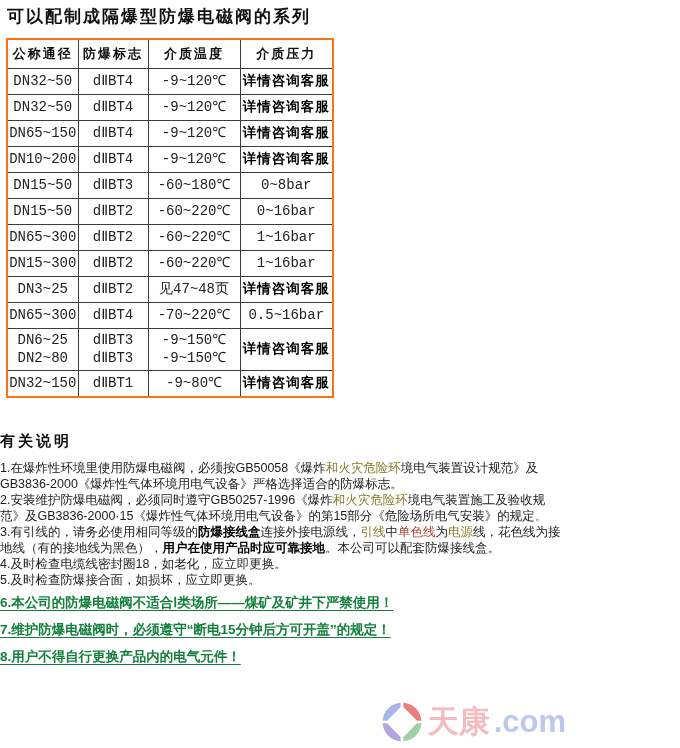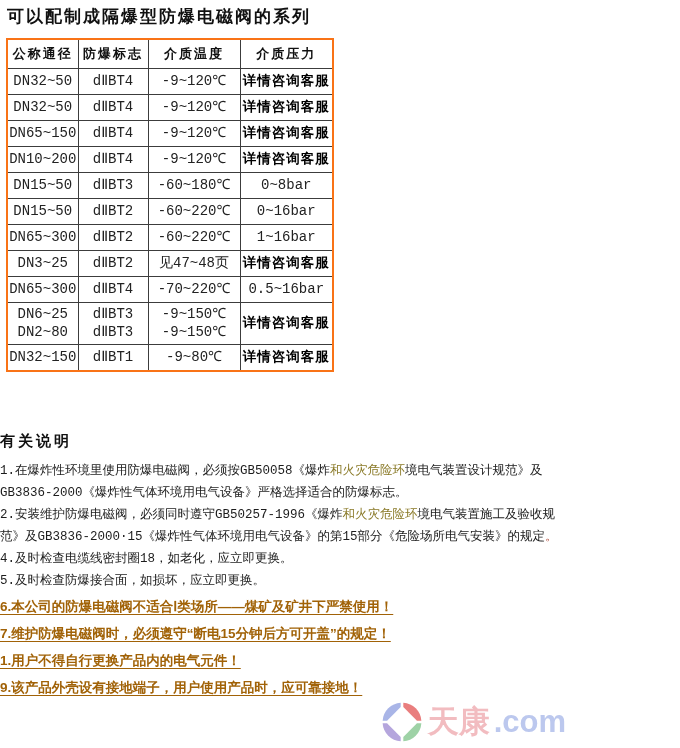--- a/index.html
+++ b/index.html
@@ -32,28 +32,28 @@
   }
   table.spec td.contact {
     font-family:"Liberation Sans", sans-serif;
     font-size:13.5px; font-weight:bold; letter-spacing:1px; color:#000;text-align:center;
   }
   .notes-wrap { position:absolute; top:432px; left:0; right:4px; }
   .notes-heading {
     font-size:15px; font-weight:bold; letter-spacing:3px; color:#111; margin-bottom:9px;
   }
   .note {
-    font-family:Liberation Mono, monospace;
-    font-size:12.5px; line-height:22px; color:#1c1c1c;
+    font-family:Liberation Sans, sans-serif;
+    font-size:12.5px; line-height:16px; color:#1c1c1c;
   }
   .note.strong {
     font-family:"Liberation Sans", sans-serif;
     font-size:13.5px; line-height:24px; font-weight:bold;
     text-decoration:underline; text-underline-offset:3px;
-    margin-top:3px; color:#a16207;
+    margin-top:3px; color:#15803d;
   }
   .seg-olive { color:#8a7a28; }
   .seg-red { color:#b04332; }
   .seg-bold { font-weight:bold; color:#000; }
   .watermark {
     position:absolute; right:2px; bottom:4px;
     display:flex; align-items:flex-end; gap:4px;
   }
   .wm-logo { width:44px; height:44px; }
   .wm-text { font-size:31px; font-weight:bold; letter-spacing:0px; line-height:44px; }
@@ -117,20 +117,26 @@
           <td>-60~220℃</td>
           <td>0~16bar</td>
         </tr>
         <tr>
           <td>DN65~300</td>
           <td>dⅡBT2</td>
           <td>-60~220℃</td>
           <td>1~16bar</td>
         </tr>
         <tr>
+          <td>DN15~300</td>
+          <td>dⅡBT2</td>
+          <td>-60~220℃</td>
+          <td>1~16bar</td>
+        </tr>
+        <tr>
           <td>DN3~25</td>
           <td>dⅡBT2</td>
           <td>见47~48页</td>
           <td class="contact">详情咨询客服</td>
         </tr>
         <tr>
           <td>DN65~300</td>
           <td>dⅡBT4</td>
           <td>-70~220℃</td>
           <td>0.5~16bar</td>
@@ -151,26 +157,26 @@
           <td class="contact">详情咨询客服</td>
         </tr>
       </tbody>
   </table>
 
   <div class="notes-wrap">
     <div class="notes-heading">有关说明</div>
     <div id="notes-list">
         <p class="note"><span>1.在爆炸性环境里使用防爆电磁阀，必须按GB50058《爆炸</span><span class="seg-olive">和火灾危险环</span><span>境电气装置设计规范》及GB3836-2000《爆炸性气体环境用电气设备》严格选择适合的防爆标志。</span></p>
         <p class="note"><span>2.安装维护防爆电磁阀，必须同时遵守GB50257-1996《爆炸</span><span class="seg-olive">和火灾危险环</span><span>境电气装置施工及验收规范》及GB3836-2000·15《爆炸性气体环境用电气设备》的第15部分《危险场所电气安装》的规定</span><span class="seg-red">。</span></p>
+        <p class="note"><span>3.有引线的，请务必使用相同等级的</span><span class="seg-bold">防爆接线盒</span><span>连接外接电源线，</span><span class="seg-olive">引线</span><span>中</span><span class="seg-red">单色线</span><span>为</span><span class="seg-olive">电源</span><span>线，花色线为接地线（有的接地线为黑色），</span><span class="seg-bold">用户在使用产品时应可靠接地</span><span>。本公司可以配套防爆接线盒。</span></p>
         <p class="note"><span>4.及时检查电缆线密封圈18，如老化，应立即更换。</span></p>
         <p class="note"><span>5.及时检查防爆接合面，如损坏，应立即更换。</span></p>
         <p class="note strong"><span>6.本公司的防爆电磁阀不适合Ⅰ类场所——煤矿及矿井下严禁使用！</span></p>
         <p class="note strong"><span>7.维护防爆电磁阀时，必须遵守“断电15分钟后方可开盖”的规定！</span></p>
-        <p class="note strong"><span>1.用户不得自行更换产品内的电气元件！</span></p>
-        <p class="note strong"><span>9.该产品外壳设有接地端子，用户使用产品时，应可靠接地！</span></p>
+        <p class="note strong"><span>8.用户不得自行更换产品内的电气元件！</span></p>
       </div>
   </div>
 
   <div class="watermark">
     <svg class="wm-logo" viewBox="0 0 100 100">
       <path id="petal-tl" d="M 47 6 A 44 44 0 0 0 6 47 L 16 47 L 47 16 Z" fill="#a9b5e7"></path>
       <path id="petal-tr" d="M 53 6 A 44 44 0 0 1 94 47 L 84 47 L 53 16 Z" fill="#e97e7e"></path>
       <path id="petal-bl" d="M 6 53 A 44 44 0 0 0 47 94 L 47 84 L 16 53 Z" fill="#b5a6dd"></path>
       <path id="petal-br" d="M 94 53 A 44 44 0 0 1 53 94 L 53 84 L 84 53 Z" fill="#9ed2a6"></path>
     </svg>

